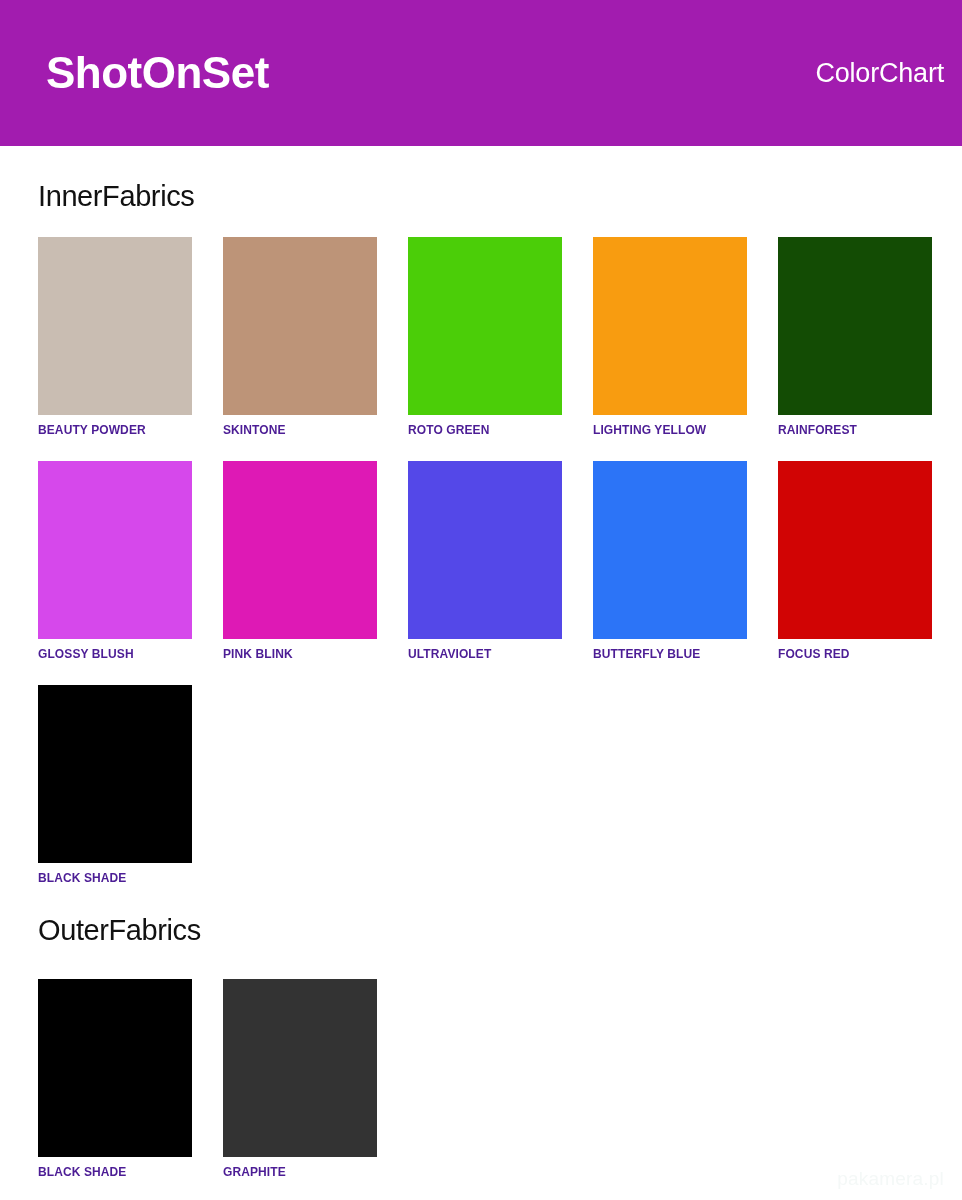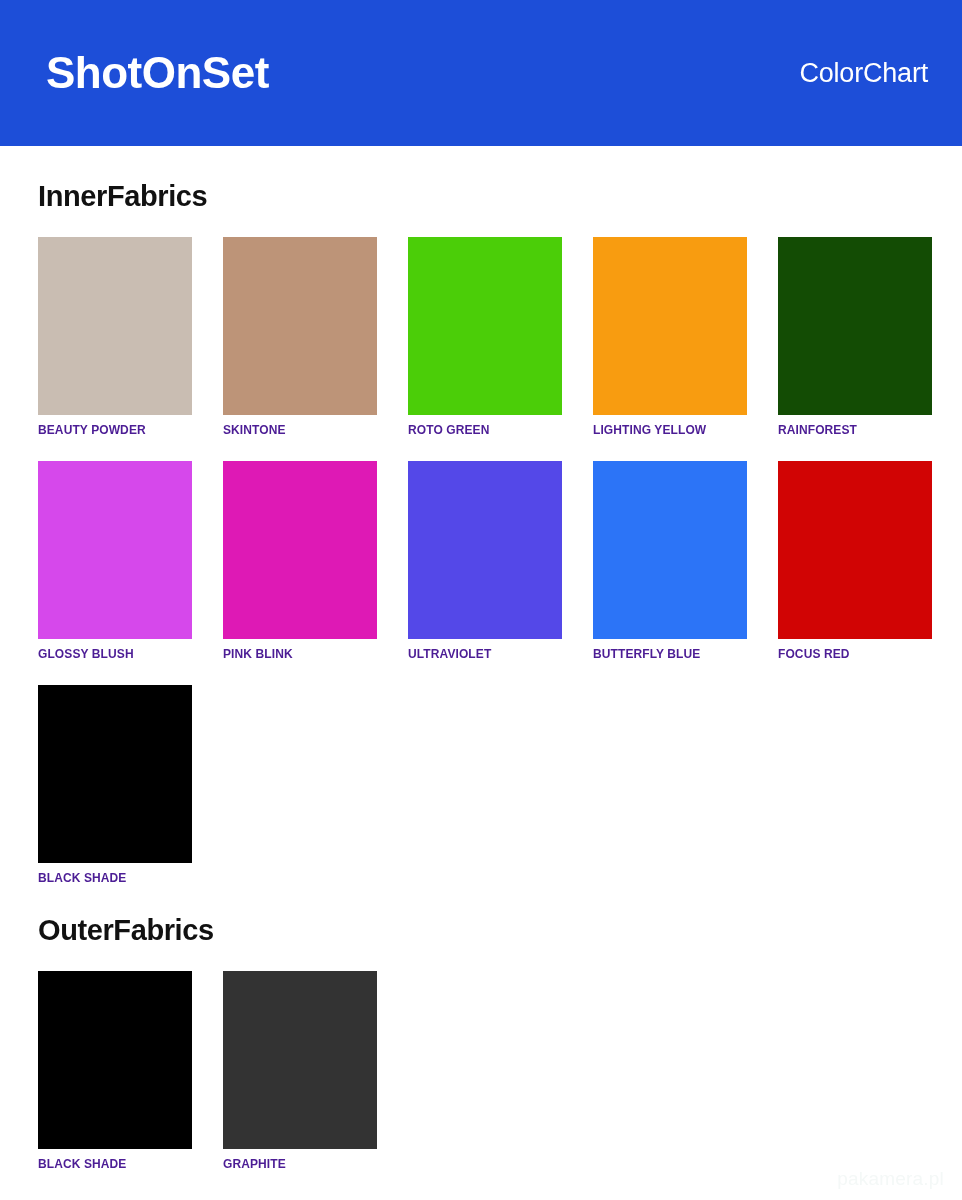--- a/index.html
+++ b/index.html
@@ -17,25 +17,25 @@
     width: 962px;
     height: 1200px;
     background: #ffffff;
   }
 
   
   .header {
     position: relative;
     width: 962px;
     height: 146px;
-    background: #1d4ed8;
+    background: #a21caf;
     display: flex;
     align-items: center;
     justify-content: space-between;
-    padding: 0 34px 0 46px;
+    padding: 0 18px 0 46px;
     gap: 27px;
   }
   .brand-title {
     color: #ffffff;
     font-size: 44px;
     font-weight: 700;
     letter-spacing: -0.5px;
     line-height: 1;
   }
   .header-right {
@@ -49,26 +49,26 @@
   
   .content {
     padding: 0 0 0 0;
   }
 
   .section {
     padding: 0 20px 0 38px;
   }
   .section-heading {
     font-size: 29px;
-    font-weight: 700;
+    font-weight: 400;
     color: #111111;
     letter-spacing: -0.4px;
   }
   .section-inner .section-heading { margin: 34px 0 24px 0; }
-  .section-outer .section-heading { margin: 28px 0 24px 0; }
+  .section-outer .section-heading { margin: 28px 0 32px 0; }
 
   .swatch-grid {
     display: grid;
     grid-template-columns: repeat(5, 154px);
     column-gap: 31px;
     row-gap: 24px;
   }
 
   .swatch-cell {
     width: 154px;

